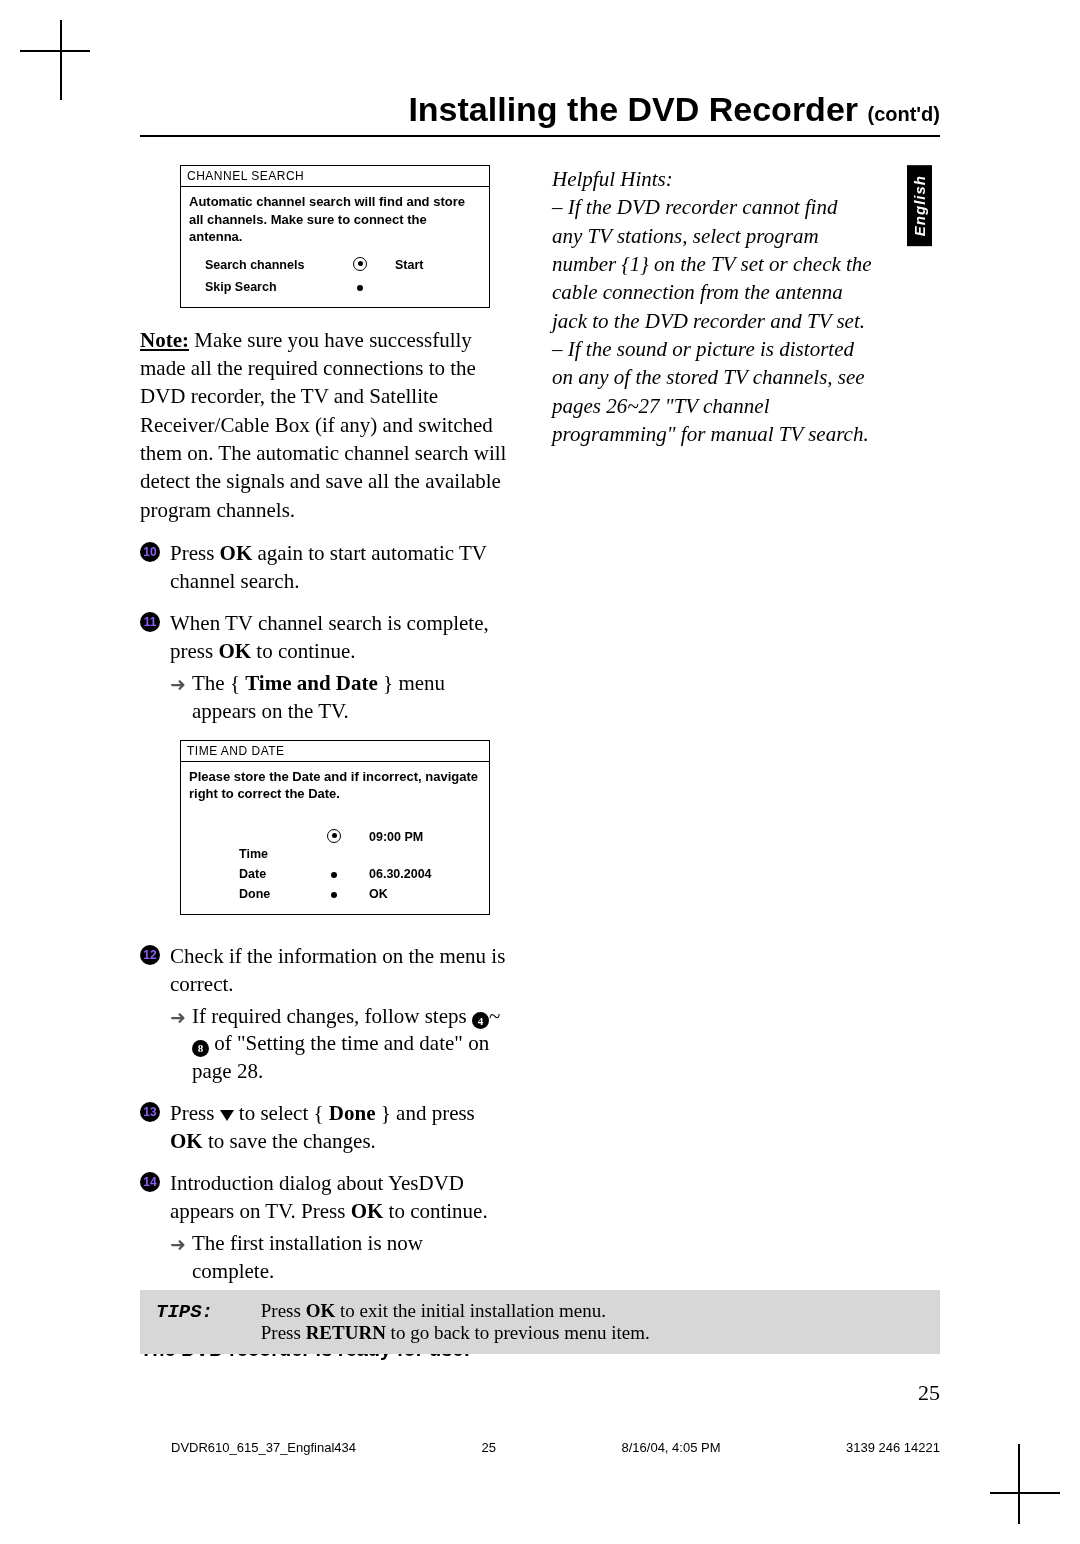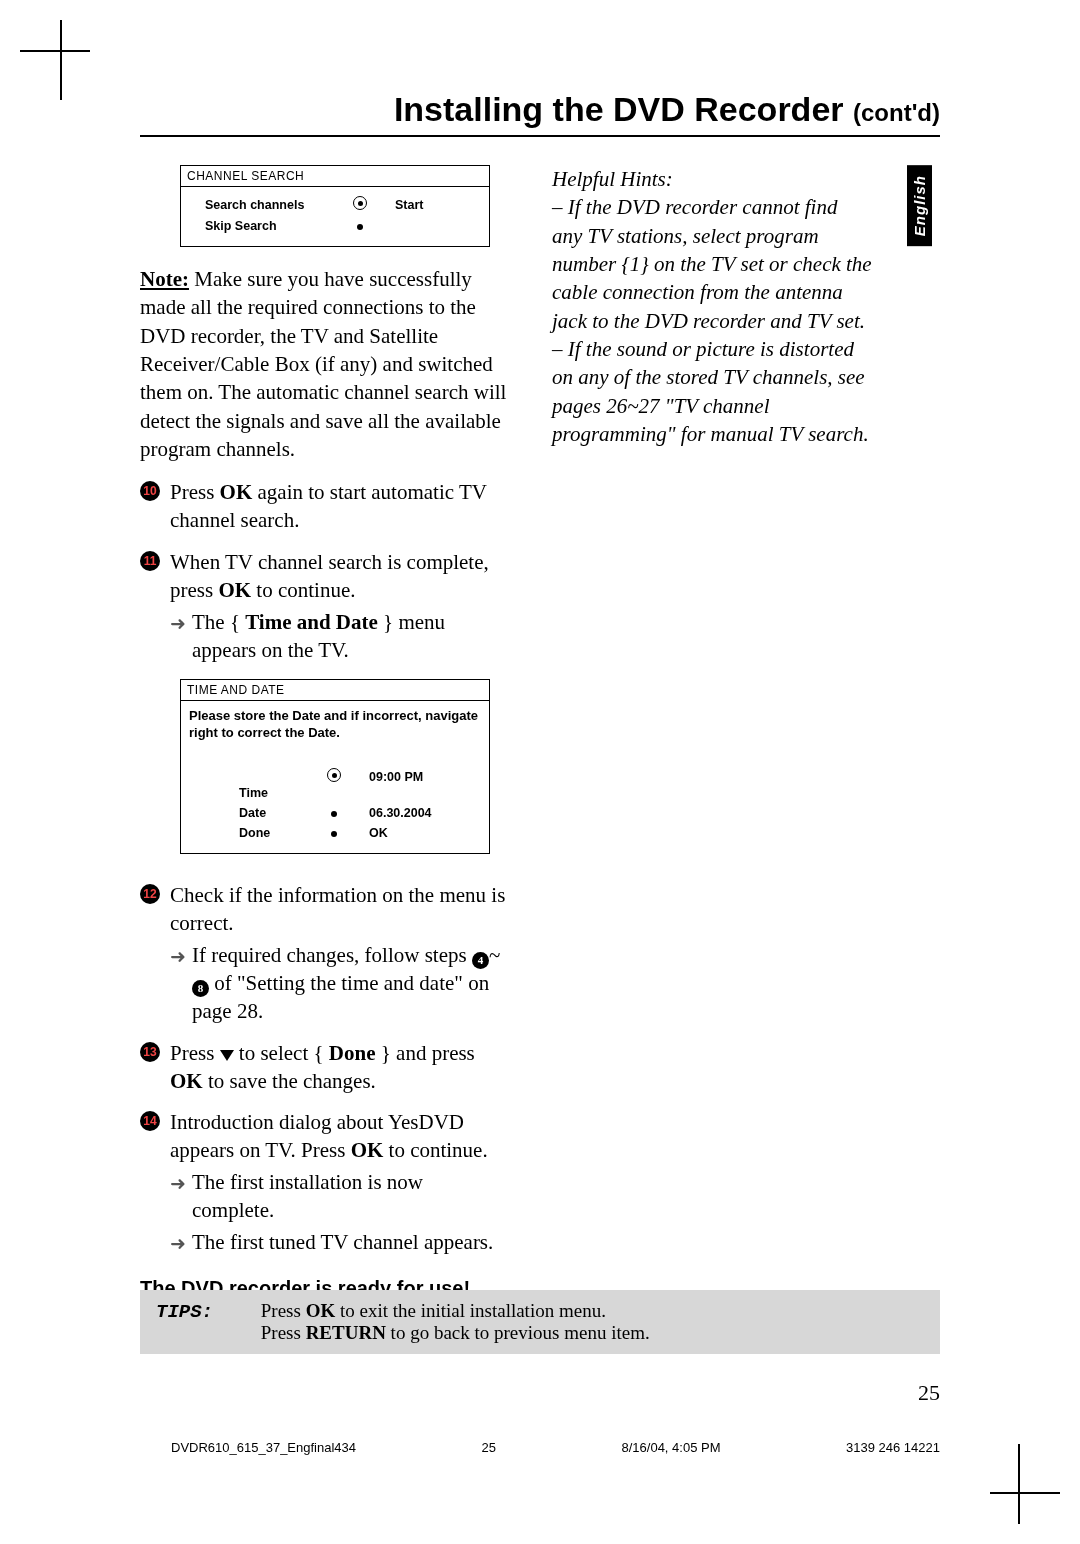--- a/index.html
+++ b/index.html
@@ -29,21 +29,21 @@
   }
   .page-title {
     font-family: Arial, Helvetica, sans-serif;
     font-weight: bold;
     font-size: 34px;
     text-align: right;
     border-bottom: 2px solid #000;
     padding-bottom: 6px;
     margin-bottom: 28px;
   }
-  .page-title .contd { font-size: 24px; text-align: center; }
+  .page-title .contd { font-size: 20px; text-align: center; }
 
   .columns {
     display: flex;
     gap: 42px;
   }
   .col-left { width: 370px; }
   .col-right { width: 380px; position: relative; }
 
   .language-tab {
     position: absolute;
@@ -123,21 +123,21 @@
   .step .num {
     width: 24px;
     flex-shrink: 0;
     font-family: Arial, Helvetica, sans-serif;
     margin-right: 6px;
     margin-top: 2px;
   }
   .step .num .circ {
     display: inline-flex; align-items:center; justify-content:center;
     width: 20px; height: 20px; border-radius: 50%;
-    background: #000; color: #ef4444;
+    background: #000; color: #8b5cf6;
     font-size: 12px; font-weight: bold;
     vertical-align: top;
   }
   .step .content { flex: 1; font-size: 21px; line-height: 1.33; }
   .sub {
     display: flex;
     align-items: flex-start;
     margin-top: 4px;
   }
   .sub .arrow {
@@ -220,20 +220,21 @@
     <span>Installing the DVD Recorder</span>
     <span class="contd">(cont'd)</span>
   </div>
 
   <div class="columns">
     <div class="col-left">
 
       <div class="osd-box">
         <div class="osd-title">CHANNEL SEARCH</div>
         <div class="osd-body">
+          <div class="osd-text">Automatic channel search will find and store all channels.  Make sure to connect the antenna.</div>
           <div class="osd-row">
             <span class="label">Search channels</span>
             <span class="bullet"><span class="bullet-ring"></span></span>
             <span>Start</span>
           </div>
           <div class="osd-row">
             <span class="label">Skip Search</span>
             <span class="bullet"><span class="bullet-dot"></span></span>
             <span></span>
           </div>

